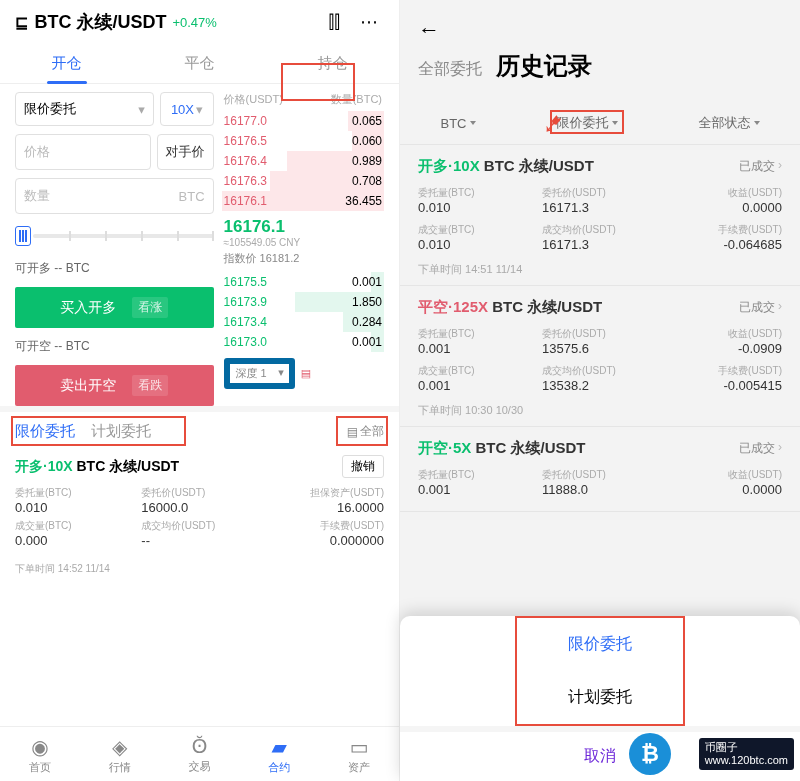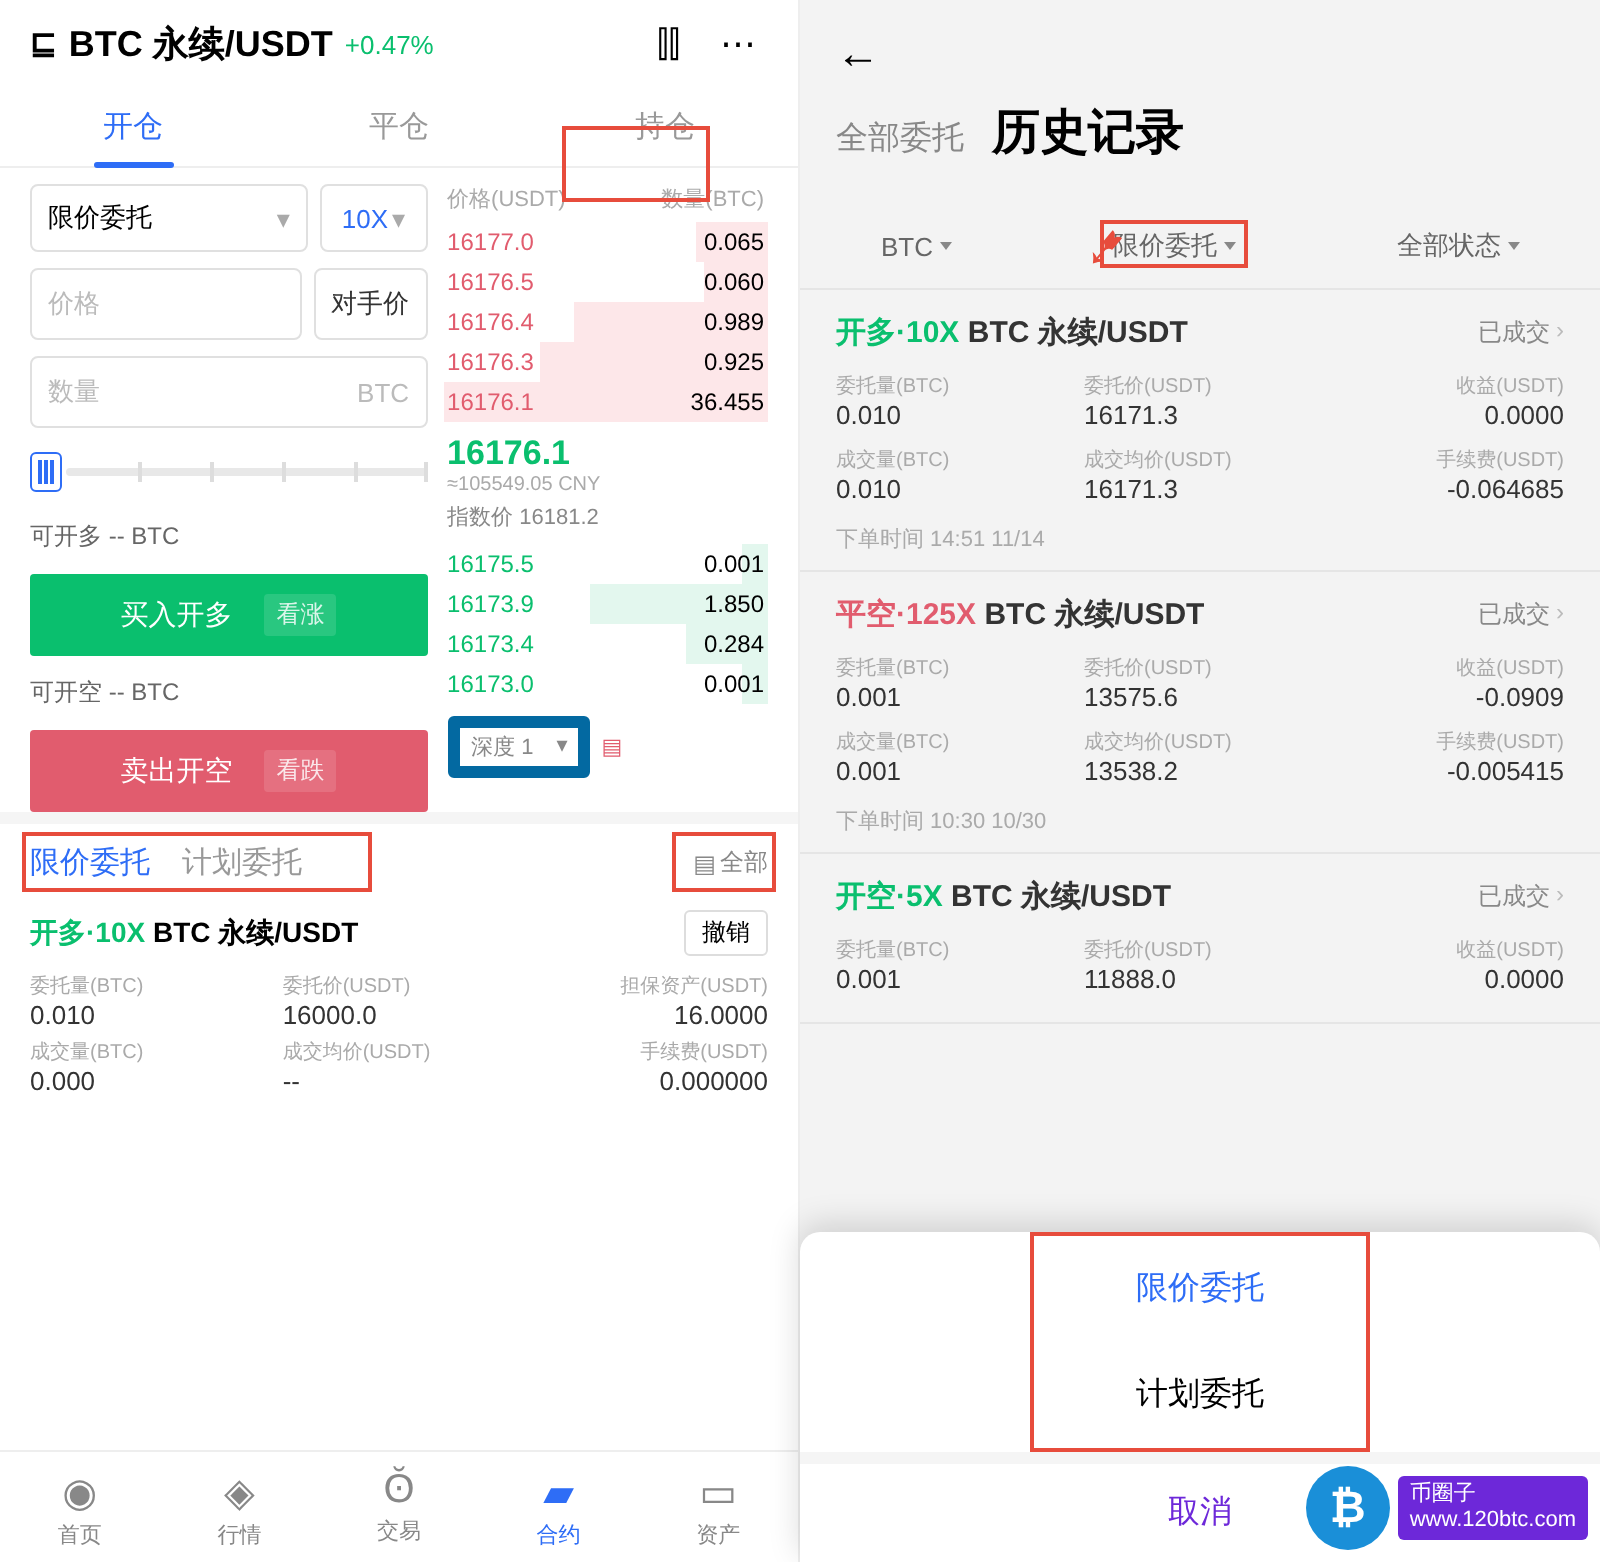--- a/index.html
+++ b/index.html
@@ -105,21 +105,21 @@
 .r-time { color:#aaa; font-size:11px; padding-top:4px;}
 
 .popup { position:absolute; bottom:0; left:0; right:0; background:#fff; border-top-left-radius:10px; border-top-right-radius:10px; box-shadow: 0 -4px 16px rgba(0,0,0,0.15); }
 .popup-opt { text-align:center; padding:16px; font-size:16px; cursor:pointer; }
 .popup-opt.active { color:#2e6df6; }
 .popup-cancel { text-align:center; padding:14px; font-size:16px; color:#6d28d9; border-top:6px solid #f5f5f5; cursor:pointer;}
 .popup-redbox { border:2px solid #e74c3c; margin: 0 115px; }
 
 .watermark { position:absolute; right:6px; bottom:6px; display:flex; align-items:center; gap:4px; font-size:13px; color:#fff; }
 .wm-circle { width:42px; height:42px; border-radius:50%; background:#1a8fd8; display:flex; align-items:center; justify-content:center; color:#fff; font-size:22px; font-weight:bold;}
-.wm-text { background:#6d28d9; padding:3px 6px; border-radius:3px; font-size:11px; line-height:1.2;}
+.wm-text { background:#0f172a; padding:3px 6px; border-radius:3px; font-size:11px; line-height:1.2;margin-left:24px;}
 
 .red-box-tabs { position:absolute; top:63px; right:44px; width:74px; height:38px; border:2px solid #e74c3c;}
 .red-box-orders-left { position:absolute; left:11px; width:175px; height:30px; border:2px solid #e74c3c;}
 .red-box-orders-right { position:absolute; right:11px; width:52px; height:30px; border:2px solid #e74c3c;}
 .red-box-filter { position:absolute; border:2px solid #e74c3c; }
 
 </style>
 </head>
 <body>
 
@@ -208,21 +208,21 @@
             <span class="amt">0.060</span>
           </div>
           <div class="book-row ask">
             <div class="bg-ask" style="width:60%"></div>
             <span class="price">16176.4</span>
             <span class="amt">0.989</span>
           </div>
           <div class="book-row ask">
             <div class="bg-ask" style="width:70%"></div>
             <span class="price">16176.3</span>
-            <span class="amt">0.925</span>
+            <span class="amt">0.708</span>
           </div>
           <div class="book-row ask">
             <div class="bg-ask" style="width:100%"></div>
             <span class="price">16176.1</span>
             <span class="amt">36.455</span>
           </div>
         </div>
       <div class="mid-price">
         <div class="p">16176.1</div>
         <div class="sub">≈105549.05 CNY</div>
@@ -301,20 +301,21 @@
       <div>
           <div class="lbl">成交均价(USDT)</div>
           <div class="val">--</div>
         </div>
       <div class="col3">
           <div class="lbl">手续费(USDT)</div>
           <div class="val">0.000000</div>
         </div>
     </div>
   </div>
+  <div class="order-time">下单时间 14:52 11/14</div>
 
   <div class="bottom-nav">
     <div class="nav-item"><span class="nav-icon">◉</span><span>首页</span></div>
     <div class="nav-item"><span class="nav-icon">◈</span><span>行情</span></div>
     <div class="nav-item"><span class="nav-icon">ʘ̆</span><span>交易</span></div>
     <div class="nav-item active"><span class="nav-icon">▰</span><span>合约</span></div>
     <div class="nav-item"><span class="nav-icon">▭</span><span>资产</span></div>
   </div>
 </div>
 

